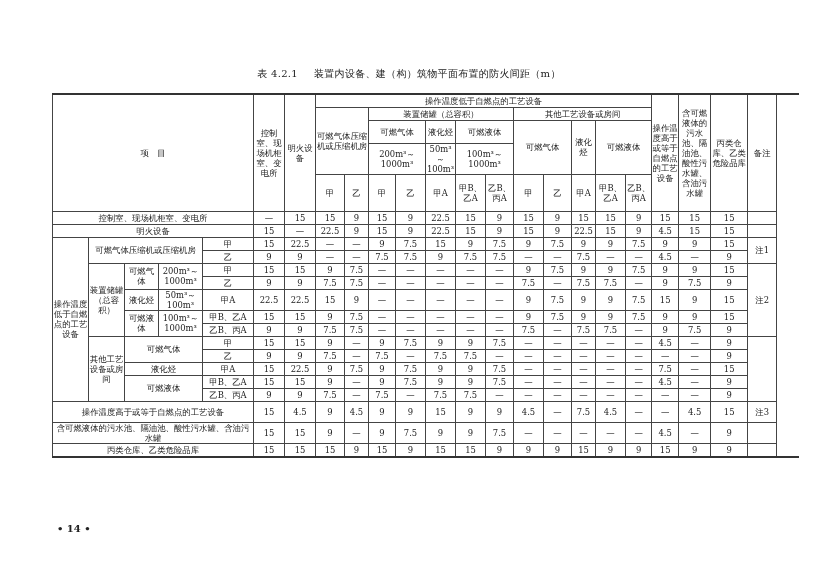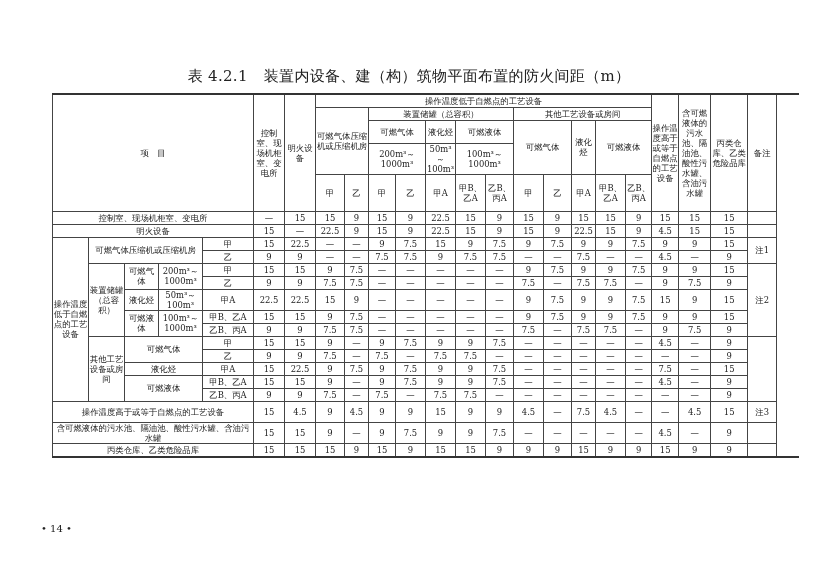--- a/index.html
+++ b/index.html
@@ -1,34 +1,34 @@
 <!DOCTYPE html>
 <html><head>
 <meta charset="utf-8">
 <style>
   html, body { margin:0; padding:0; background:#ffffff; }
   body { width:818px; height:578px; position:relative; overflow:hidden;
          font-family:"DejaVu Serif","Liberation Serif",serif; color:#222; }
   .caption { position:absolute; left:0; top:67px; width:818px; text-align:center;
-             font-size:15px; letter-spacing:0.3px; }
+             font-size:10px; letter-spacing:0.3px; }
   .caption .num { margin-right:16px; }
   table.fire { position:absolute; left:52px; top:93px; width:716px;
                border-collapse:collapse; table-layout:fixed; font-size:8.4px; }
   table.fire td { border:1px solid #444; text-align:center; vertical-align:middle;
                   padding:0; line-height:10px; overflow:hidden; }
   table.fire { border-top:2px solid #333; border-bottom:2px solid #333; }
   .vtext { line-height:11px; }
   .hdr1 { height:13px; }
   .hdr2 { height:13px; }
   .hdr3 { height:23px; }
   .hdr4 { height:22px; }
   .hdr5 { height:37px; }
   tr.r td { height:12px; }
   tr.big td { height:20px; }
-  .page { position:absolute; left:41px; top:523px; font-size:10px; }
+  .page { position:absolute; left:57px; top:523px; font-size:10px;font-weight:bold; }
 </style>
 </head>
 <body>
 
 <div class="caption">
   <span class="num">表 4.2.1</span><span>装置内设备、建（构）筑物平面布置的防火间距（m）</span>
 </div>
 
 <table class="fire">
   <colgroup>

